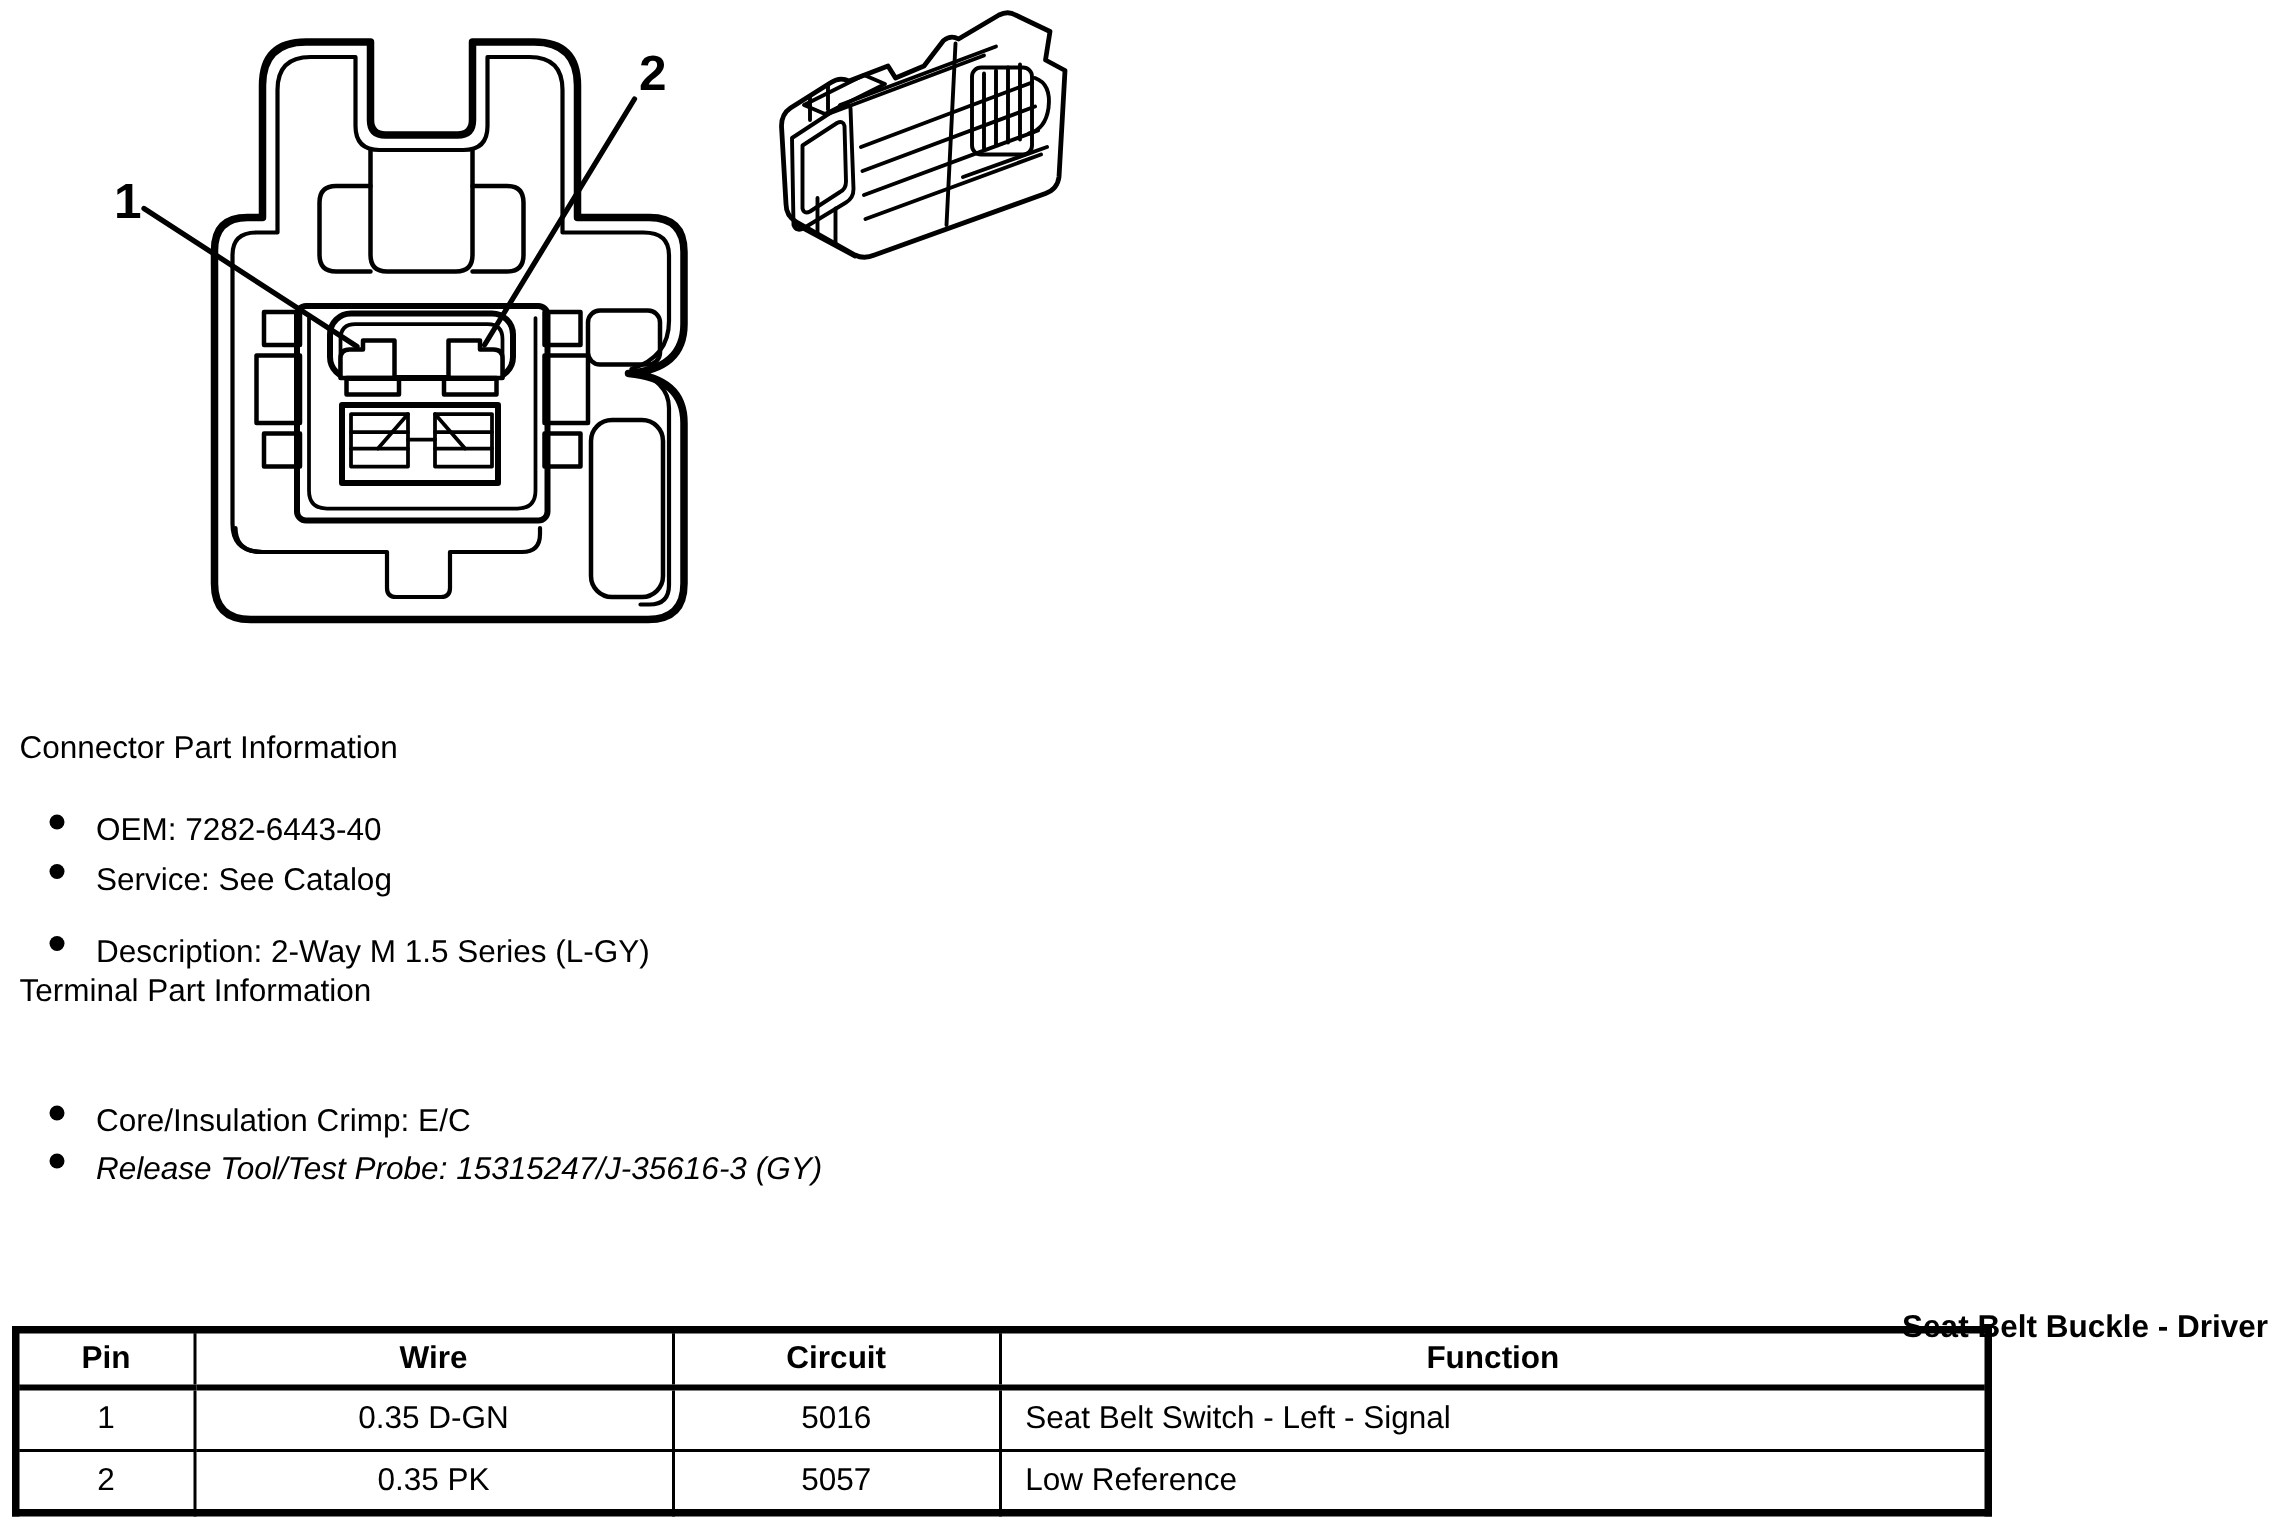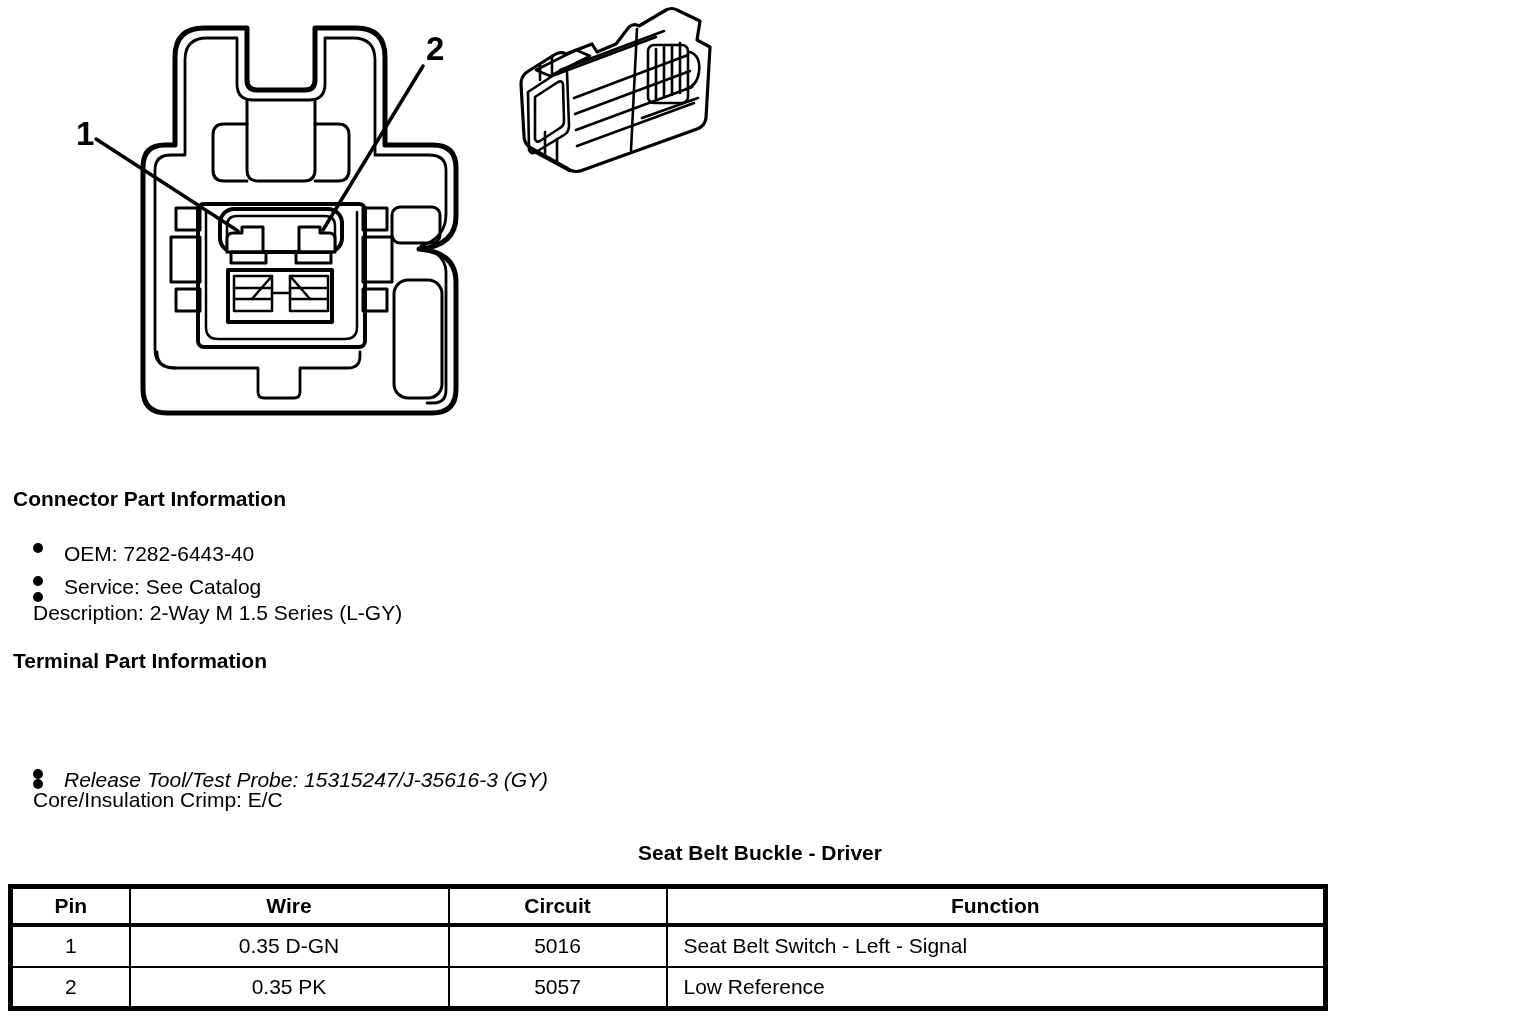--- a/index.html
+++ b/index.html
@@ -3,32 +3,32 @@
 <meta charset="utf-8">
 <style>
   * { margin:0; padding:0; box-sizing:border-box; }
   html,body { background:#ffffff; }
   body { font-family:"Liberation Sans","DejaVu Sans",sans-serif; color:#000; }
   #canvas {
     position:relative; width:1520px; height:1018px; background:#fff; overflow:hidden;
   }
   svg.diagram { position:absolute; left:0; top:0; }
   .heading {
-    position:absolute; left:13px; font-size:21px; font-weight:bold; white-space:nowrap;
+    position:absolute; left:13px; font-size:21px; font-weight:normal; white-space:nowrap;
   }
   .bullet-item {
     position:absolute; left:33px; display:flex; align-items:flex-start; height:22px; white-space:nowrap;
   }
   .bullet-dot {
     width:10px; height:10px; border-radius:50%; background:#000; margin-right:21px; flex:0 0 auto;
   }
   .bullet-text { font-size:21px; line-height:22px; }
   .table-title {
-    position:absolute; left:8px; width:1504px; text-align:center;
-    font-size:21px; font-weight:bold;
+    position:absolute; left:8px; width:1504px; text-align:right;
+    font-size:21px; font-weight:bold;margin-top:32px;
   }
   table.pinout {
     position:absolute; left:8px; top:884px; width:1320px;
     border-collapse:collapse; table-layout:fixed;
     border:5px solid #000;
   }
   table.pinout th, table.pinout td {
     border:2px solid #000; font-size:21px; text-align:center; overflow:hidden; white-space:nowrap;
   }
   table.pinout th { font-weight:bold; height:38px; border-bottom:4px solid #000; }
@@ -142,28 +142,28 @@
   <div class="heading" style="top:487px;">Connector Part Information</div>
 
   <div class="bullet-item" style="top:543px;">
     <span class="bullet-dot"></span>
     <span class="bullet-text">OEM: 7282-6443-40</span>
   </div>
   <div class="bullet-item" style="top:576px;">
     <span class="bullet-dot"></span>
     <span class="bullet-text">Service: See Catalog</span>
   </div>
-  <div class="bullet-item" style="top:592px;flex-direction:column;">
+  <div class="bullet-item" style="top:624px;">
     <span class="bullet-dot"></span>
     <span class="bullet-text">Description: 2-Way M 1.5 Series (L-GY)</span>
   </div>
 
   <div class="heading" style="top:649px;">Terminal Part Information</div>
 
-  <div class="bullet-item" style="top:779px;flex-direction:column;">
+  <div class="bullet-item" style="top:737px;">
     <span class="bullet-dot"></span>
     <span class="bullet-text">Core/Insulation Crimp: E/C</span>
   </div>
   <div class="bullet-item" style="top:769px;font-style:italic;">
     <span class="bullet-dot"></span>
     <span class="bullet-text">Release Tool/Test Probe: 15315247/J-35616-3 (GY)</span>
   </div>
 
   <div class="table-title" style="top:841px;">Seat Belt Buckle - Driver</div>
 

